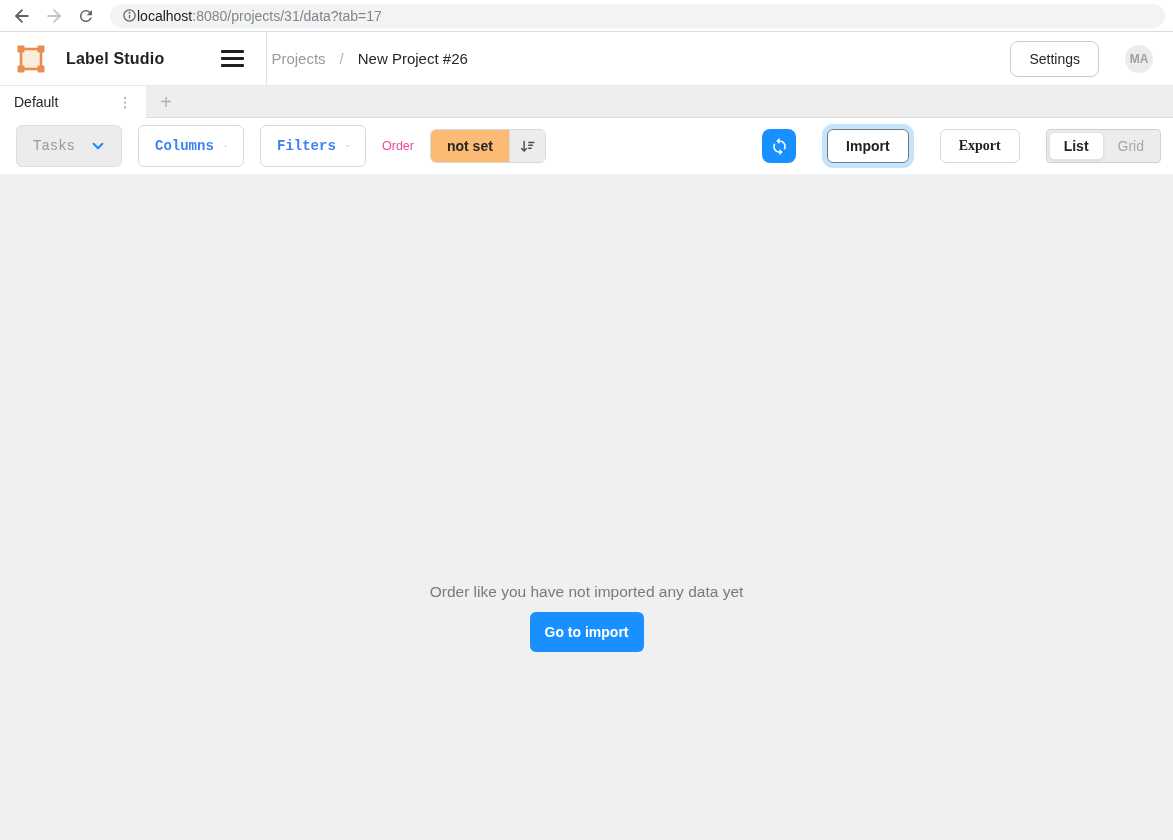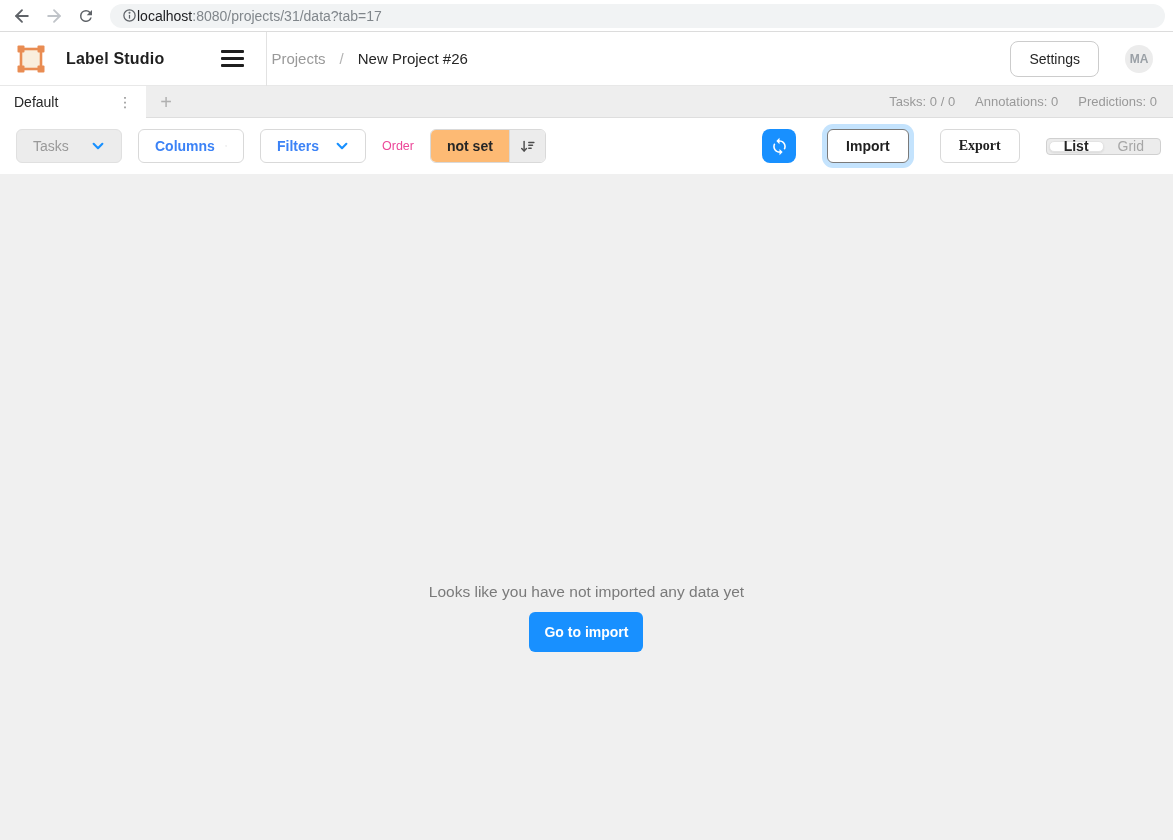--- a/index.html
+++ b/index.html
@@ -34,35 +34,35 @@
   .tab-active { width:146px; background:#fff; display:flex; align-items:center; justify-content:space-between; padding:0 10px 0 14px; font-size:14px; color:#262626; cursor:pointer; }
   .kebab { color:#8c8c8c; font-size:14px; letter-spacing:0; line-height:1; background:transparent; border:none; cursor:pointer; padding:2px 4px; }
   .tabs-rest { flex:1; background:#eeeeee; border-bottom:1px solid #dedede; display:flex; align-items:center; padding:0 16px 0 6px; }
   .add-tab { width:28px; height:28px; border:none; background:transparent; color:#b0b0b0; font-size:20px; font-weight:400; cursor:pointer; line-height:1; }
   .tabs-spacer { flex:1; }
   .tab-stats { display:flex; gap:20px; font-size:13px; color:#999; }
 
   
   .toolbar { height:56px; background:#fff; display:flex; align-items:center; padding:0 12px 0 16px; }
   .tb-left { display:flex; align-items:center; gap:16px; }
-  .btn { height:34px; display:inline-flex; align-items:center; justify-content:center; gap:10px; border-radius:6px; font-size:14px; cursor:pointer; font-family:Liberation Sans, sans-serif; background:#fff; border:1px solid #d9d9d9; padding:12px 16px; }
+  .btn { height:42px; display:inline-flex; align-items:center; justify-content:center; gap:10px; border-radius:6px; font-size:14px; cursor:pointer; font-family:Liberation Mono, monospace; background:#fff; border:1px solid #d9d9d9; padding:12px 16px; }
   .btn-gray { background:#ececec; border:1px solid #e0e0e0; }
   .btn-gray .lbl { color:#999; font-weight:500; }
   .btn-white .lbl { color:#3b82f6; font-weight:700; }
   .btn-wide { width:106px; justify-content:space-between; }
   .order-label { font-size:12.5px; color:#ec4899; margin-left:0; }
   .order-group { display:flex; height:34px; border:1px solid #d9d9d9; border-radius:6px; overflow:hidden; cursor:pointer; }
   .order-val { background:#fdba74; display:flex; align-items:center; padding:0 16px; font-size:14px; font-weight:700; color:#262626; }
   .order-sort { width:36px; background:#ececec; border-left:1px solid #d9d9d9; display:flex; align-items:center; justify-content:center; }
   .tb-spacer { flex:1; }
   .tb-right { display:flex; align-items:center; gap:26px; }
   .refresh-btn { width:34px; height:34px; border:none; border-radius:8px; background:#1890ff; display:flex; align-items:center; justify-content:center; cursor:pointer; }
   .import-btn { height:34px; padding:0 18px; background:#fff; border:1px solid #7a7a7a; border-radius:6px; font-size:14px; font-weight:700; color:#1f1f1f; cursor:pointer; box-shadow:0 0 0 5px #c4e3fd; margin:0 5px; font-family:inherit; }
   .export-btn { height:34px; padding:0 18px; background:#fff; border:1px solid #d9d9d9; border-radius:6px; font-size:14px; font-weight:700; color:#1f1f1f; cursor:pointer; font-family:Liberation Serif, serif; }
-  .view-toggle { height:17px; display:flex; align-items:stretch; background:#ececec; border:1px solid #d0d0d0; border-radius:4px; padding:2px; }
+  .view-toggle { height:34px; display:flex; align-items:stretch; background:#ececec; border:1px solid #d0d0d0; border-radius:4px; padding:2px; }
   .seg { display:flex; align-items:center; justify-content:center; padding:0 14px; font-size:14px; border-radius:5px; cursor:pointer; }
   .seg-active { background:#fff; border:1px solid #e3e3e3; box-shadow:0 1px 2px rgba(0,0,0,.08); font-weight:700; color:#262626; }
   .seg-inactive { color:#a6a6a6; font-weight:500; }
 
   
   .main-area { height:666px; background:#f0f0f0; display:flex; flex-direction:column; align-items:center; }
   .empty-block { margin-top:409px; display:flex; flex-direction:column; align-items:center; gap:11px; }
   .empty-msg { font-size:15.5px; color:#7a7a7a; }
   .goto-import { background:#1890ff; color:#fff; border:none; border-radius:6px; height:40px; padding:0 15px; font-size:14px; font-weight:700; cursor:pointer; font-family:inherit; }
 
@@ -127,25 +127,20 @@
 </div>
 
 <div class="tabs-row">
   <div class="tab-active">
     <span>Default</span>
     <button class="kebab">⋮</button>
   </div>
   <div class="tabs-rest">
     <button class="add-tab">+</button>
     <div class="tabs-spacer"></div>
-    <div class="tab-stats">
-      <span>Tasks: 0 / 0</span>
-      <span>Annotations: 0</span>
-      <span>Predictions: 0</span>
-    </div>
   </div>
 </div>
 
 <div class="toolbar">
   <div class="tb-left">
     <button class="btn btn-gray btn-wide">
       <span class="lbl">Tasks</span>
       <svg width="14" height="14" viewBox="0 0 16 16" fill="none" stroke="#1890ff" stroke-width="2.4" stroke-linecap="round" stroke-linejoin="round">
           <polyline points="3,5.5 8,10.5 13,5.5"></polyline>
         </svg>
@@ -187,16 +182,16 @@
     <button class="export-btn">Export</button>
     <div class="view-toggle">
       <div class="seg seg-active">List</div>
       <div class="seg seg-inactive">Grid</div>
     </div>
   </div>
 </div>
 
 <div class="main-area">
   <div class="empty-block">
-    <div class="empty-msg">Looks like you have not imported any data yet</div>
+    <div class="empty-msg">Order like you have not imported any data yet</div>
     <button class="goto-import">Go to import</button>
   </div>
 </div>
 
 </body></html>

